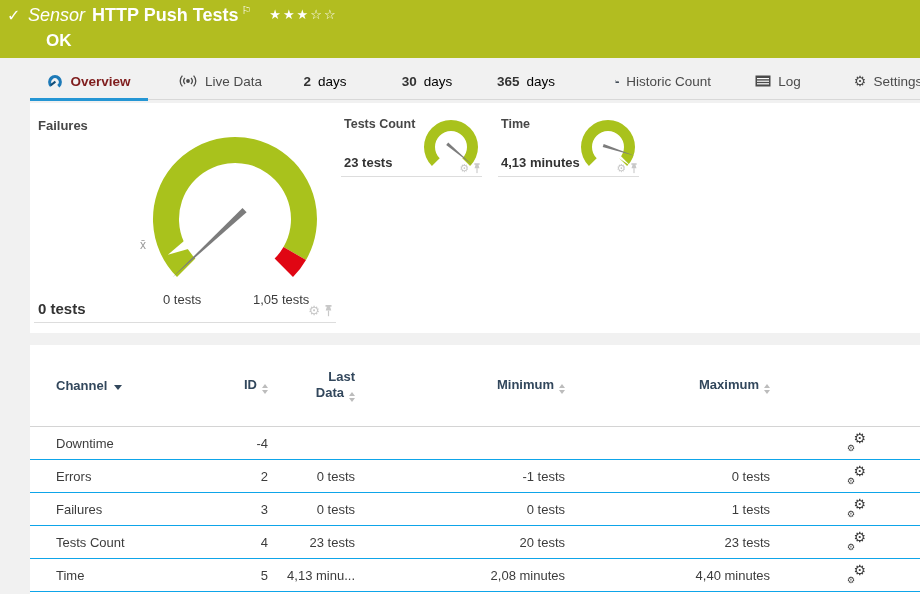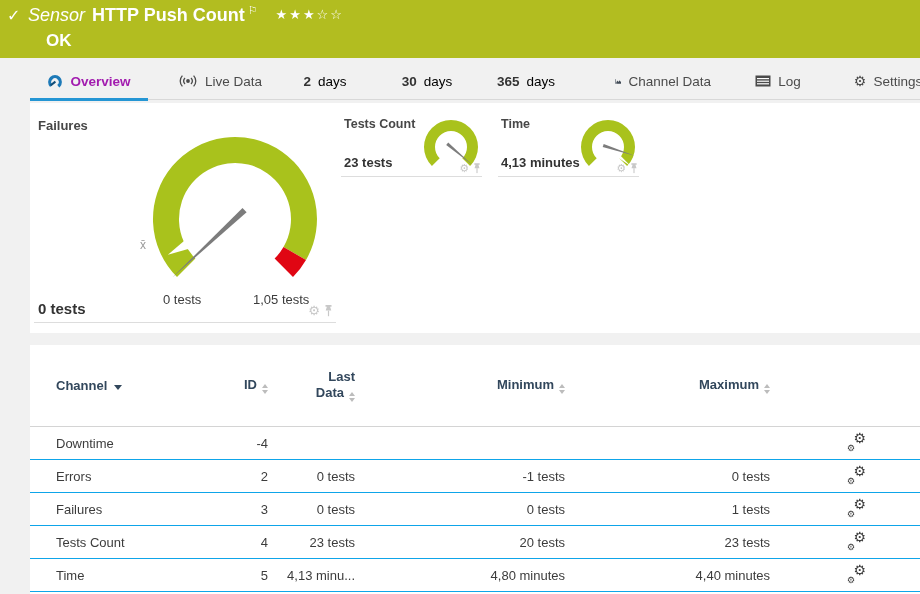--- a/index.html
+++ b/index.html
@@ -18,21 +18,21 @@
   .kind { font-style:italic; font-weight:400; margin-right:7px; }
   .sname { font-weight:700; }
   .flag { font-size:11px; vertical-align:super; margin-left:3px; cursor:pointer; }
   .stars { margin-left:18px; font-size:13px; letter-spacing:2px; vertical-align:2px; cursor:pointer; }
   .status { position:absolute; left:46px; top:31px; font-size:17px; font-weight:700; }
 
   
   .tabbar { position:absolute; top:62px; left:30px; right:0; height:38px; border-bottom:1px solid #d8d8d8; }
   .tab { position:absolute; top:0; height:38px; display:flex; align-items:center; justify-content:center;
          gap:7px; font-size:13.5px; color:#4b4b4b; cursor:pointer; white-space:nowrap; }
-  .tab.active { color:#a21caf; font-weight:700; }
+  .tab.active { color:#7f1d1d; font-weight:700; }
   .tab.active::after { content:""; position:absolute; left:0; right:0; bottom:-1px; height:3px; background:#2596d4; }
   .tab .num { font-weight:700; color:#333; }
   .tab .word { color:#000000; font-weight:400; }
   .tab .gear-glyph { font-size:14px; color:#4a4a4a; }
 
   
   .panel { position:absolute; left:30px; right:0; background:#fff; }
   #gauges-panel { top:103px; height:230px; }
   #table-panel  { top:345px; height:249px; }
 
@@ -76,21 +76,21 @@
   .chgear { position:relative; width:20px; height:16px; justify-self:end; margin-right:28px; cursor:pointer; }
   .chgear .g1 { position:absolute; right:0; top:-4px; font-size:14px; color:#3d3d3d; line-height:1; }
   .chgear .g2 { position:absolute; left:1px; bottom:-2px; font-size:9px; color:#3d3d3d; line-height:1; }
 </style>
 </head>
 <body>
 
 <div class="topbar">
   <span class="check">✓</span>
   <div class="title-line">
-    <span class="kind">Sensor</span><span class="sname">HTTP Push Count</span><span class="flag">⚐</span><span class="stars">★★★☆☆</span>
+    <span class="kind">Sensor</span><span class="sname">HTTP Push Tests</span><span class="flag">⚐</span><span class="stars">★★★☆☆</span>
   </div>
   <div class="status">OK</div>
 </div>
 
 <div class="tabbar">
   <div class="tab active" style="left:0;width:118px;">
     <svg width="16" height="15" viewBox="0 0 16 15">
       <circle cx="8" cy="8" r="5.3" fill="none" stroke="#1d7ab8" stroke-width="3.2" stroke-dasharray="25 8.3" transform="rotate(135 8 8)"></circle>
       <line x1="8.4" y1="7.6" x2="3.6" y2="11.4" stroke="#134f79" stroke-width="2"></line>
     </svg>
@@ -121,21 +121,21 @@
   <div class="tab" style="left:466px;width:60px;">
     <span class="num">365</span>
     <span class="word">days</span>
   </div>
 
   <div class="tab" style="left:585px;width:96px;">
     <svg width="18" height="13" viewBox="0 0 18 13">
       <rect x="1" y="0" width="1.6" height="13" fill="#414b57"></rect>
       <path d="M3.5 13 L3.5 9.5 L6.5 4 L9.5 8 L12.5 3 L15 7.5 L16.8 5.5 L16.8 13 Z" fill="#414b57"></path>
     </svg>
-    <span>Channel Data</span>
+    <span>Historic Count</span>
   </div>
 
   <div class="tab" style="left:718px;width:60px;">
     <svg width="16" height="12" viewBox="0 0 16 12">
       <rect x="0.5" y="0.5" width="15" height="11" fill="#4a4a4a"></rect>
       <rect x="2" y="3" width="12" height="1.2" fill="#ffffff"></rect>
       <rect x="2" y="5.6" width="12" height="1.2" fill="#ffffff"></rect>
       <rect x="2" y="8.2" width="12" height="1.2" fill="#ffffff"></rect>
     </svg>
     <span>Log</span>
@@ -290,21 +290,21 @@
     <div class="chgear">
         <span class="g1">⚙</span>
         <span class="g2">⚙</span>
       </div>
   </div>
 
   <div class="trow">
     <div>Time</div>
     <div class="c-right">5</div>
     <div class="c-right">4,13 minu...</div>
-    <div class="c-right">4,80 minutes</div>
+    <div class="c-right">2,08 minutes</div>
     <div class="c-right">4,40 minutes</div>
     <div class="chgear">
         <span class="g1">⚙</span>
         <span class="g2">⚙</span>
       </div>
   </div>
 
 </div>
 
 </body></html>

